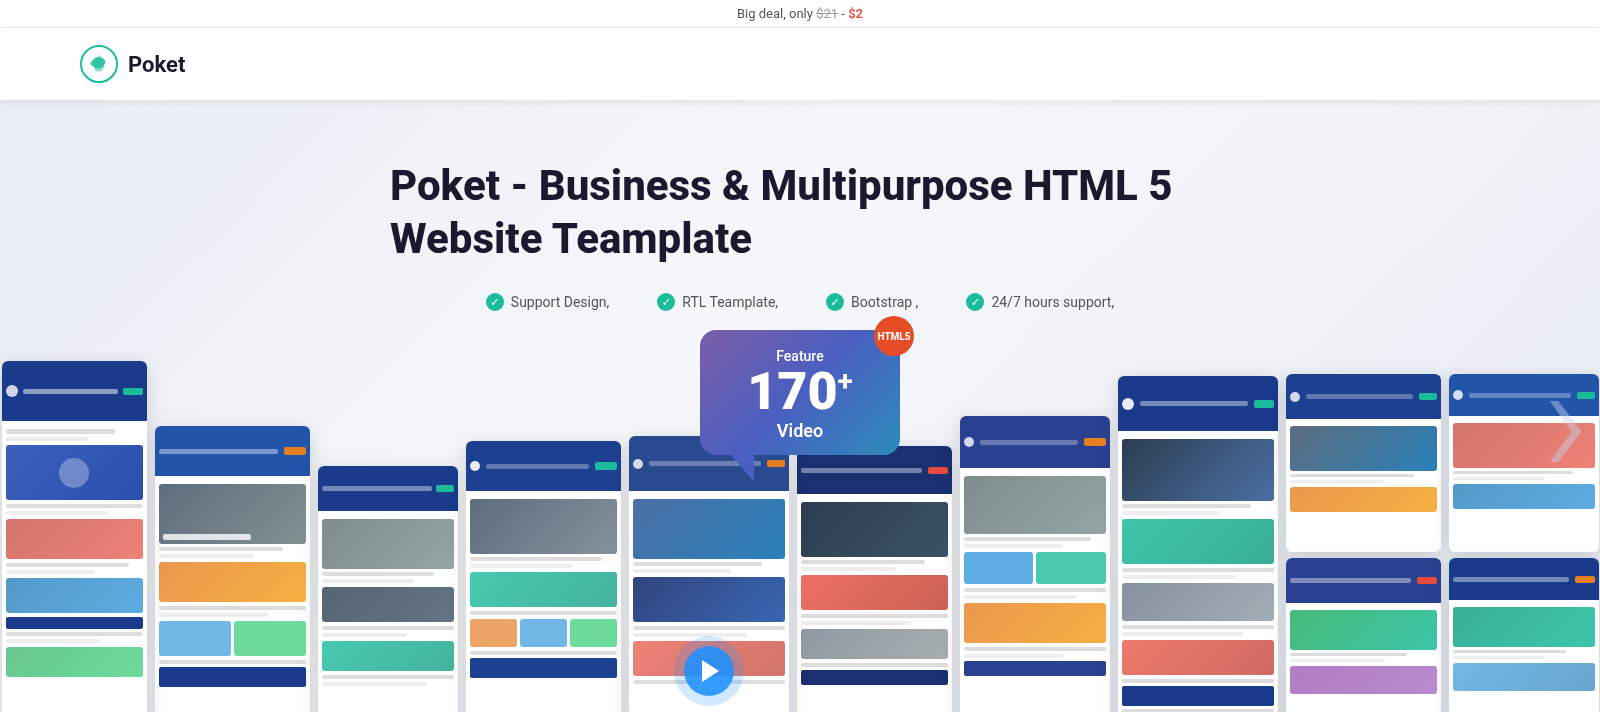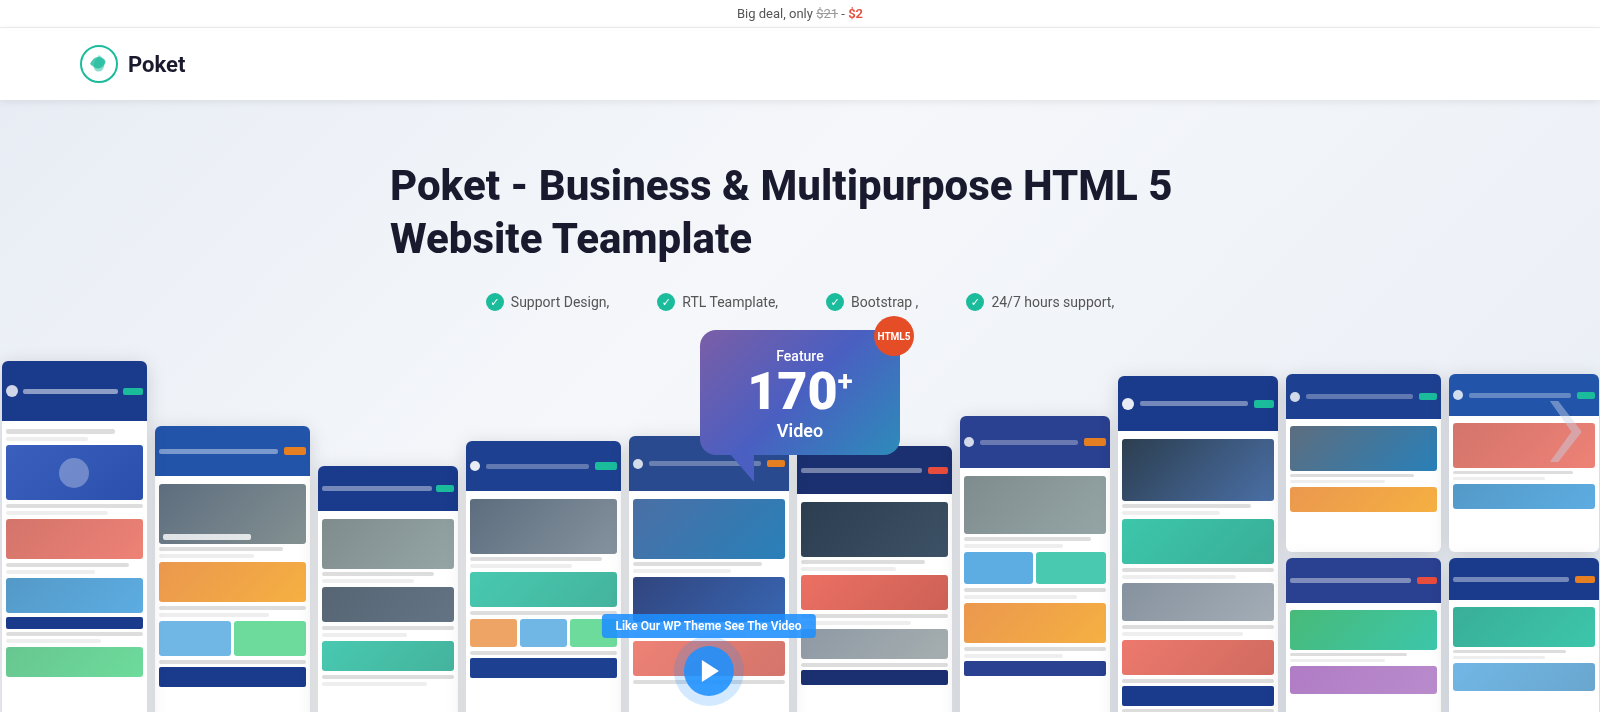--- a/index.html
+++ b/index.html
@@ -404,21 +404,20 @@
           <div style="height:4px;background:#eee;border-radius:2px;margin:3px 0;width:65%;"></div>
           <div style="height:45px;background:linear-gradient(135deg,#1a3070,#2255aa);border-radius:3px;margin:4px 0;opacity:0.9;"></div>
           <div style="height:4px;background:#ddd;border-radius:2px;margin:3px 0;"></div>
           <div style="height:4px;background:#eee;border-radius:2px;margin:3px 0;width:75%;"></div>
           <div style="height:35px;background:linear-gradient(135deg,#e74c3c,#c0392b);border-radius:3px;margin:4px 0;opacity:0.7;"></div>
           <div style="height:4px;background:#ddd;border-radius:2px;margin:3px 0;"></div>
         </div>
       </div>
 
       <div style="position:absolute;bottom:40px;left:50%;transform:translateX(-50%);z-index:30;text-align:center;white-space:nowrap;">
-        <div style="background:rgba(30,144,255,0.88);color:#fff;padding:5px 14px;border-radius:4px;font-size:12px;font-weight:600;margin-bottom:8px;">Like Our WP Theme See The Video</div>
         <div style="width:50px;height:50px;border-radius:50%;background:rgba(30,144,255,0.9);display:flex;align-items:center;justify-content:center;margin:0 auto;cursor:pointer;box-shadow:0 0 0 10px rgba(30,144,255,0.2);">
           <div style="width:0;height:0;border-top:11px solid transparent;border-bottom:11px solid transparent;border-left:17px solid #fff;margin-left:4px;"></div>
         </div>
       </div>
     </div>
 
     <div class="screenshot-card" style="width:155px;height:290px;flex-shrink:0;overflow:hidden;">
       <div style="height:48px;background:#1a3070;display:flex;align-items:center;padding:4px;gap:2px;">
         <div style="flex:1;height:5px;background:rgba(255,255,255,0.4);border-radius:2px;"></div>
         <div style="width:20px;height:7px;background:#e74c3c;border-radius:2px;margin-left:4px;"></div>

